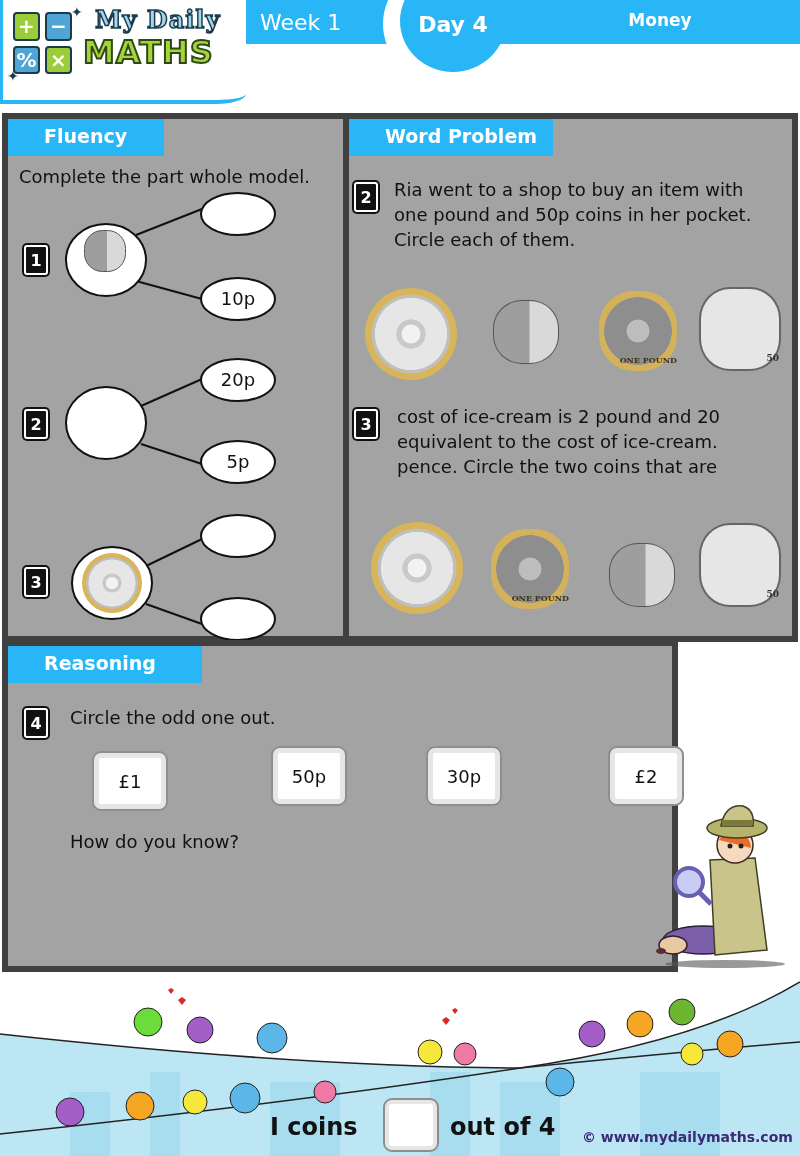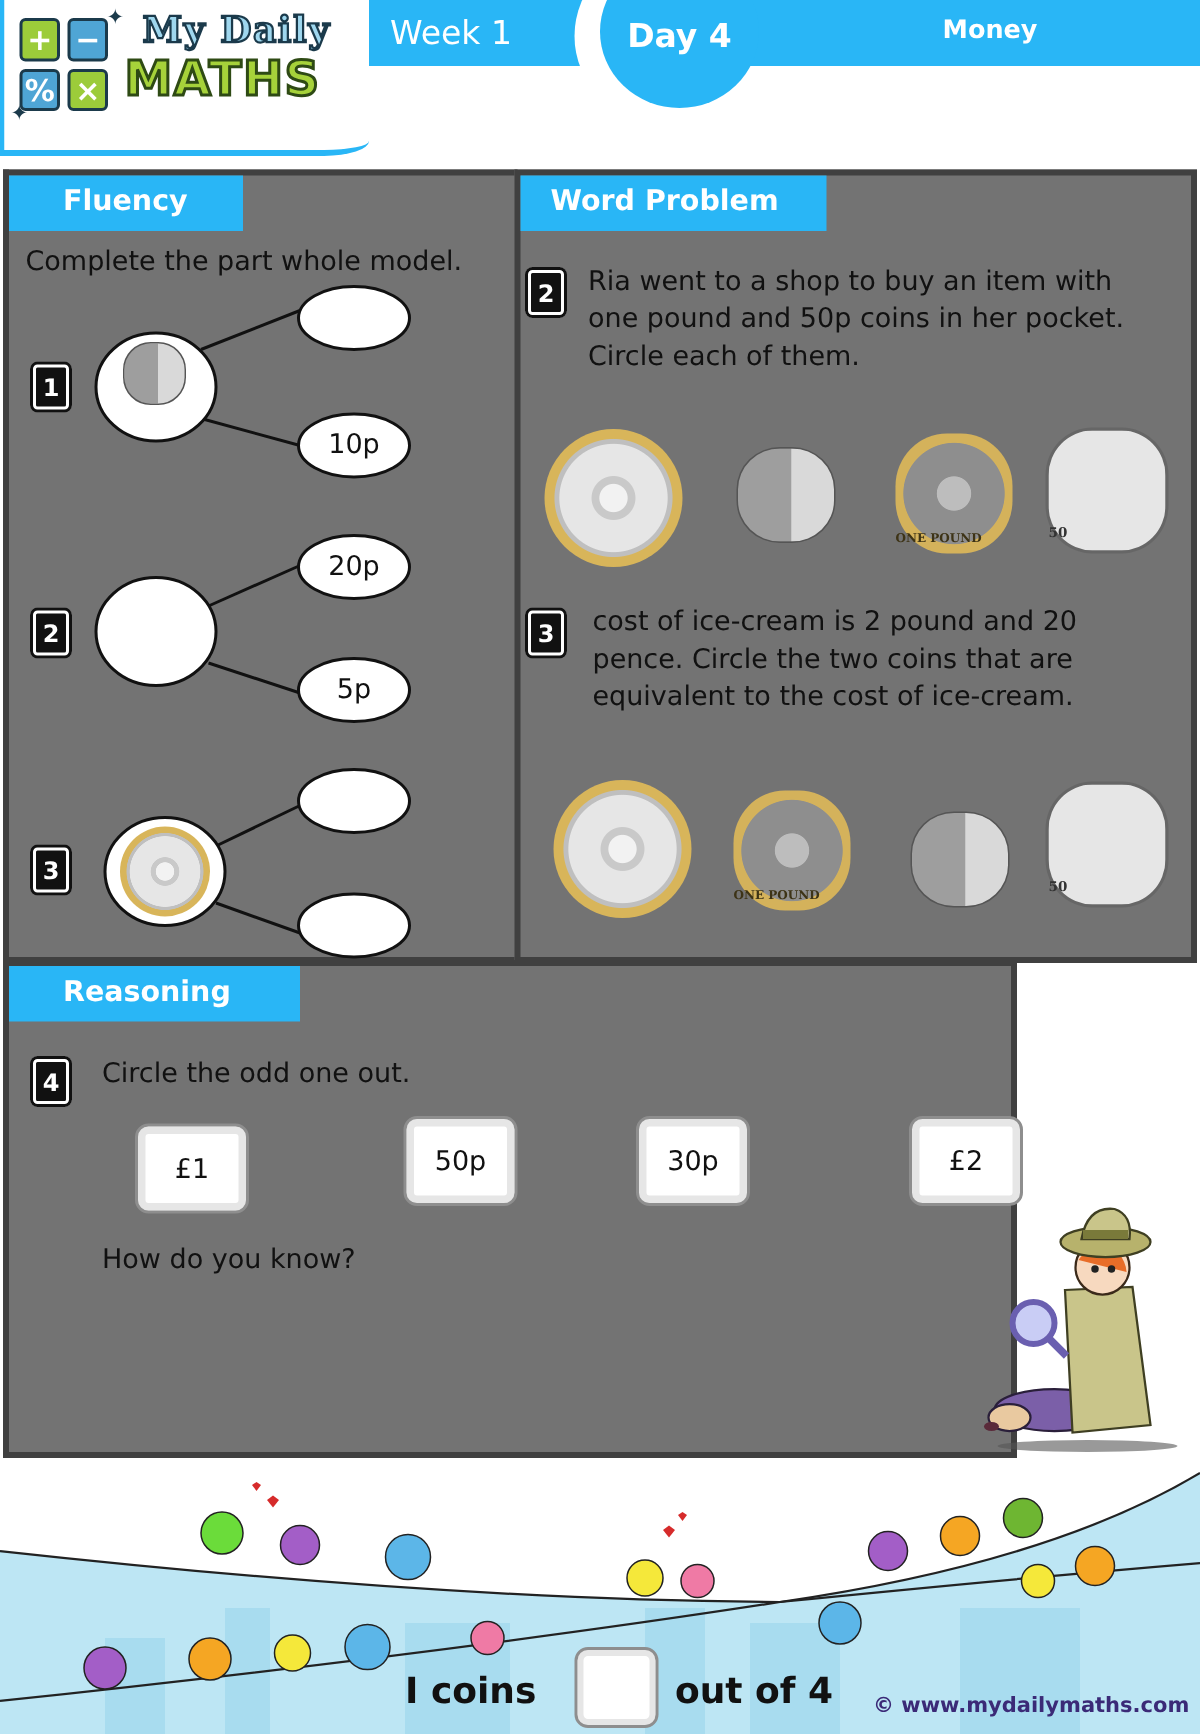--- a/index.html
+++ b/index.html
@@ -16,41 +16,41 @@
   .logo-maths { position: absolute; left: 80px; top: 33px; font-size: 32px; font-weight: bold; color: #a6d23a; -webkit-text-stroke: 2px #2e4a14; letter-spacing: 1px; font-family: "DejaVu Sans", sans-serif; }
   .spark { position: absolute; font-size: 14px; color: #1b3a4b; }
 
   .week { position: absolute; left: 260px; top: 10px; font-size: 22px; font-weight: normal; color: #fff; }
   .day-ring { position: absolute; left: 383px; top: -34px; width: 116px; height: 116px; border-radius: 50%; background: #fff; }
   .day-circle { position: absolute; left: 400px; top: -30px; width: 106px; height: 102px; border-radius: 50%; background: #29b6f6; }
   .day-text { position: absolute; left: 400px; top: 12px; width: 106px; text-align: center; font-size: 22px; font-weight: bold; color: #fff; }
   .topic { position: absolute; left: 600px; top: 10px; width: 120px; text-align: center; font-size: 17px; font-weight: bold; color: #fff; }
 
   
-  .panel { position: absolute; border: 4px solid #404040; background: #737373; }
+  .panel { position: absolute; border: 6px solid #404040; background: #a3a3a3; }
   .p-fluency { left: 2px; top: 113px; width: 343px; height: 529px; border-right: none; }
   .p-word { left: 343px; top: 113px; width: 455px; height: 529px; }
   .p-reason { left: 2px; top: 640px; width: 676px; height: 332px; }
   .sec-title { position: absolute; left: 0; top: 0; height: 37px; background: #29b6f6; color: #fff; font-weight: bold; font-size: 19px; padding-top: 6px; }
 
   .badge { position: absolute; width: 28px; height: 34px; background: #111; border-radius: 5px; box-shadow: inset 0 0 0 2px #111, inset 0 0 0 4px #fff; color: #fff; font-weight: bold; font-size: 16px; display: flex; align-items: center; justify-content: center; }
 
   .q-text { position: absolute; font-size: 18px; line-height: 25px; color: #111; }
 
   
   .pw-svg { position: absolute; left: 0; top: 0; }
   .oval-label { position: absolute; font-size: 18px; text-align: center; width: 76px; }
 
   
   .coin { position: absolute; border-radius: 50%; }
   .coin-2pound { width: 92px; height: 92px; background: radial-gradient(circle, #f2f2f2 0 14%, #c9c9c9 15% 22%, #e6e6e6 23% 55%, #bfbfbf 56% 60%, #d8b55a 61% 92%, #7a5c14 93% 100%); }
   .coin-1pound { width: 78px; height: 80px; border-radius: 44%; background: radial-gradient(circle, #bdbdbd 0 20%, #8e8e8e 21% 60%, #d4b25b 61% 92%, #3d3316 93% 100%); }
   .coin-20p { width: 66px; height: 64px; border-radius: 44%; background: linear-gradient(90deg, #9e9e9e 0 55%, #d9d9d9 56% 100%); border: 1px solid #555; }
   .coin-50p { width: 82px; height: 84px; border-radius: 38%; background: radial-gradient(circle, #e6e6e6 0 80%, #c4c4c4 81% 100%); border: 2px solid #666; }
-  .coin-lbl { position: absolute; bottom: 6px; width: 100%; text-align: left; font-size: 9px; font-weight: bold; font-family: "DejaVu Serif", serif; color: #333; }
+  .coin-lbl { position: absolute; bottom: 6px; width: 100%; text-align: right; font-size: 9px; font-weight: bold; font-family: "DejaVu Serif", serif; color: #333; }
 
   
   .rbox { position: absolute; width: 76px; height: 60px; border: 2px solid #8e8e8e; border-radius: 9px; background: #fff; box-shadow: inset 0 0 0 5px #e6e6e6; display: flex; align-items: center; justify-content: center; font-size: 18px; color: #111; }
 
   
   .detective { position: absolute; left: 655px; top: 800px; width: 140px; height: 170px; }
 
   
   .footer-sky { position: absolute; left: 0; top: 972px; width: 800px; height: 184px; }
   .score-text { position: absolute; top: 1113px; font-size: 24px; font-weight: bold; color: #111; }
@@ -116,43 +116,43 @@
   <div class="oval-label" style="left:192px;top:250px;">20p</div>
   <div class="oval-label" style="left:192px;top:332px;">5p</div>
 
   <div class="badge" style="left:14px;top:446px;">3</div>
   <div class="coin coin-2pound" style="left:74px;top:434px;width:60px;height:60px;"></div>
   <div class="oval-label" style="left:192px;top:406px;"></div>
   <div class="oval-label" style="left:192px;top:489px;"></div>
 </div>
 
 <div class="panel p-word">
-  <div class="sec-title" style="width:204px;padding-left:20px;">Word Problem</div>
+  <div class="sec-title" style="width:204px;padding-left:36px;">Word Problem</div>
 
   <div class="badge" style="left:3px;top:61px;">2</div>
   <div class="q-text" style="left:45px;top:58px;">
     <div>Ria went to a shop to buy an item with</div>
     <div>one pound and 50p coins in her pocket.</div>
     <div>Circle each of them.</div>
   </div>
 
   <div class="coin coin-2pound" style="left:16px;top:169px;"></div>
   <div class="coin coin-20p" style="left:144px;top:181px;"></div>
   <div class="coin coin-1pound" style="left:250px;top:172px;">
     <div class="coin-lbl" style="color:#3d3316;font-size:8px;">ONE POUND</div>
   </div>
   <div class="coin coin-50p" style="left:350px;top:168px;">
     <div class="coin-lbl">50</div>
   </div>
 
   <div class="badge" style="left:3px;top:288px;">3</div>
   <div class="q-text" style="left:48px;top:285px;">
     <div>cost of ice-cream is 2 pound and 20</div>
+    <div>equivalent to the cost of ice-cream.</div>
     <div>pence. Circle the two coins that are</div>
-    <div>equivalent to the cost of ice-cream.</div>
   </div>
 
   <div class="coin coin-2pound" style="left:22px;top:403px;"></div>
   <div class="coin coin-1pound" style="left:142px;top:410px;">
     <div class="coin-lbl" style="color:#3d3316;font-size:8px;">ONE POUND</div>
   </div>
   <div class="coin coin-20p" style="left:260px;top:424px;"></div>
   <div class="coin coin-50p" style="left:350px;top:404px;">
     <div class="coin-lbl">50</div>
   </div>

